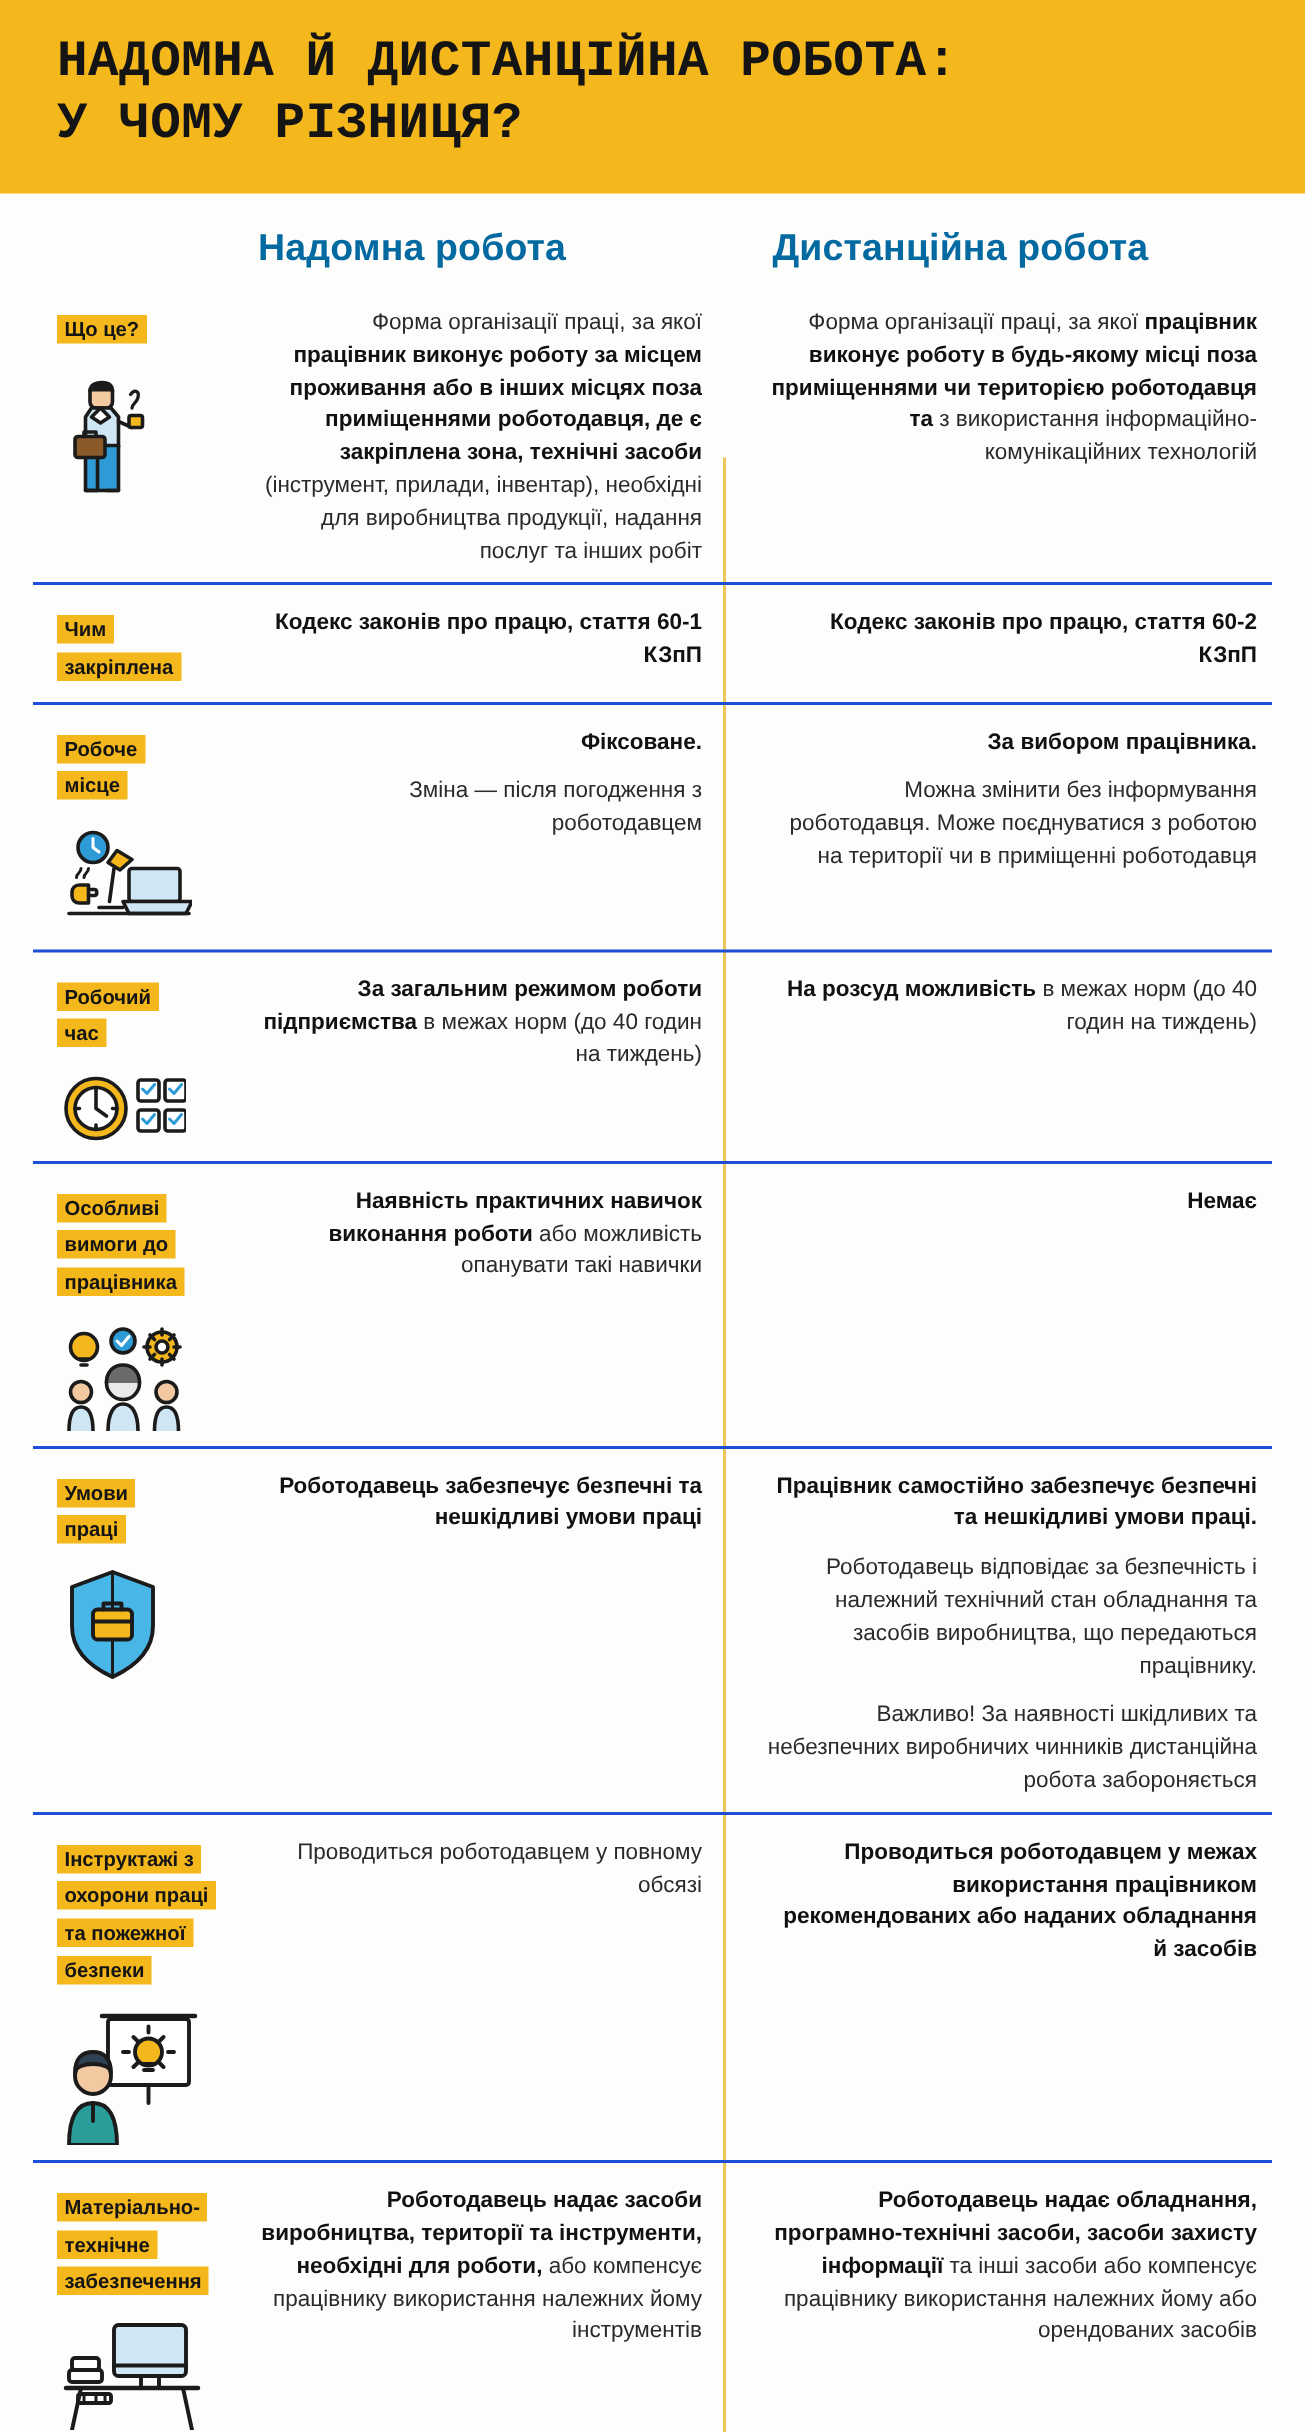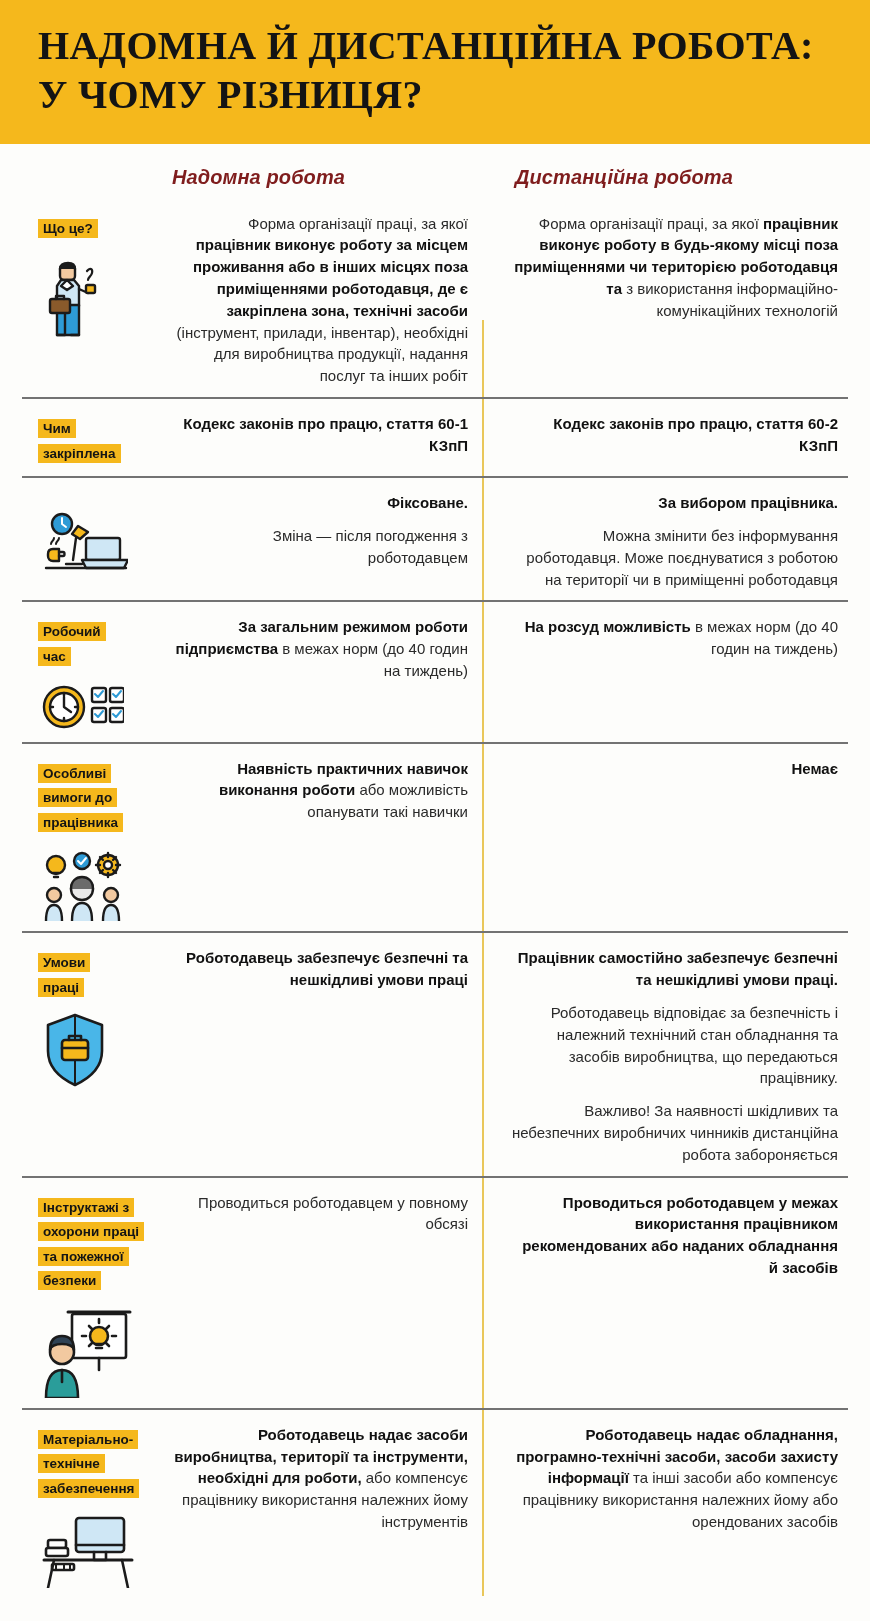--- a/index.html
+++ b/index.html
@@ -21,62 +21,61 @@
   }
 
   
   .header {
     background: #f5b81c;
     padding: 22px 38px 24px 38px;
     box-sizing: border-box;
   }
   .header h1 {
     margin: 0;
-    font-size: 40px;
+    font-size: 34px;
     line-height: 1.22;
     font-weight: bold;
     letter-spacing: 0.3px;
     color: #141414;
     text-transform: uppercase;
-    font-family: Liberation Serif, serif;
+    font-family: Liberation Mono, monospace;
   }
   .header h1 .l2 { display: block; }
 
   
   .table {
     box-sizing: border-box;
     padding: 0 22px 22px 22px;
     position: relative;
   }
   .colheads {
     display: flex;
     padding-top: 22px;
     padding-bottom: 10px;
   }
   .colheads .spacer { width: 146px; flex: 0 0 146px; }
   .colheads .ch {
-    font-size: 20px;
+    font-size: 25px;
     font-weight: bold;
-    color: #7f1d1d;
+    color: #0369a1;
     letter-spacing: 0.1px;
-    font-style: italic;
   }
   .colheads .ch1 { width: 314px; flex: 0 0 314px; padding-left: 4px;}
   .colheads .ch2 { flex: 1; padding-left: 29px; }
 
   .rows { position: relative; }
 
   .row {
     display: flex;
     position: relative;
     box-sizing: border-box;
     padding-top: 14px;
     padding-bottom: 10px;
   }
-  .row + .row { border-top: 2px solid #737373; }
+  .row + .row { border-top: 2px solid #1d4ed8; }
 
   .cell-label {
     width: 146px;
     flex: 0 0 146px;
     box-sizing: border-box;
     padding-left: 16px;
     padding-top: 4px;
   }
   .cell-a {
     width: 314px;
@@ -196,20 +195,21 @@
           </div>
           <div class="cell-a">
             <p class="para"><b>Кодекс законів про працю, стаття 60-1 КЗпП</b></p>
           </div>
           <div class="cell-b">
             <p class="para"><b>Кодекс законів про працю, стаття 60-2 КЗпП</b></p>
           </div>
         </div>
         <div class="row">
           <div class="cell-label">
+            <div class="chip"><span class="cl">Робоче</span><br><span class="cl">місце</span></div>
             <div class="icon-wrap">
 <svg width="86" height="74" viewBox="0 0 86 74">
   <g fill="none" stroke="#1b1b1b" stroke-width="2.4" stroke-linejoin="round" stroke-linecap="round">
     <circle cx="20" cy="16" r="10" fill="#2e9bd6"></circle>
     <path d="M20 10v6l4 3" stroke="#ffffff" stroke-width="2"></path>
     <path d="M36 18l10 6-8 7-8-5z" fill="#f5b81c"></path>
     <path d="M34 30l-3 22"></path>
     <path d="M24 56h16"></path>
     <rect x="44" y="30" width="34" height="22" rx="2" fill="#cfe7f5"></rect>
     <path d="M40 52h46l-4 8H44z" fill="#cfe7f5"></path>

